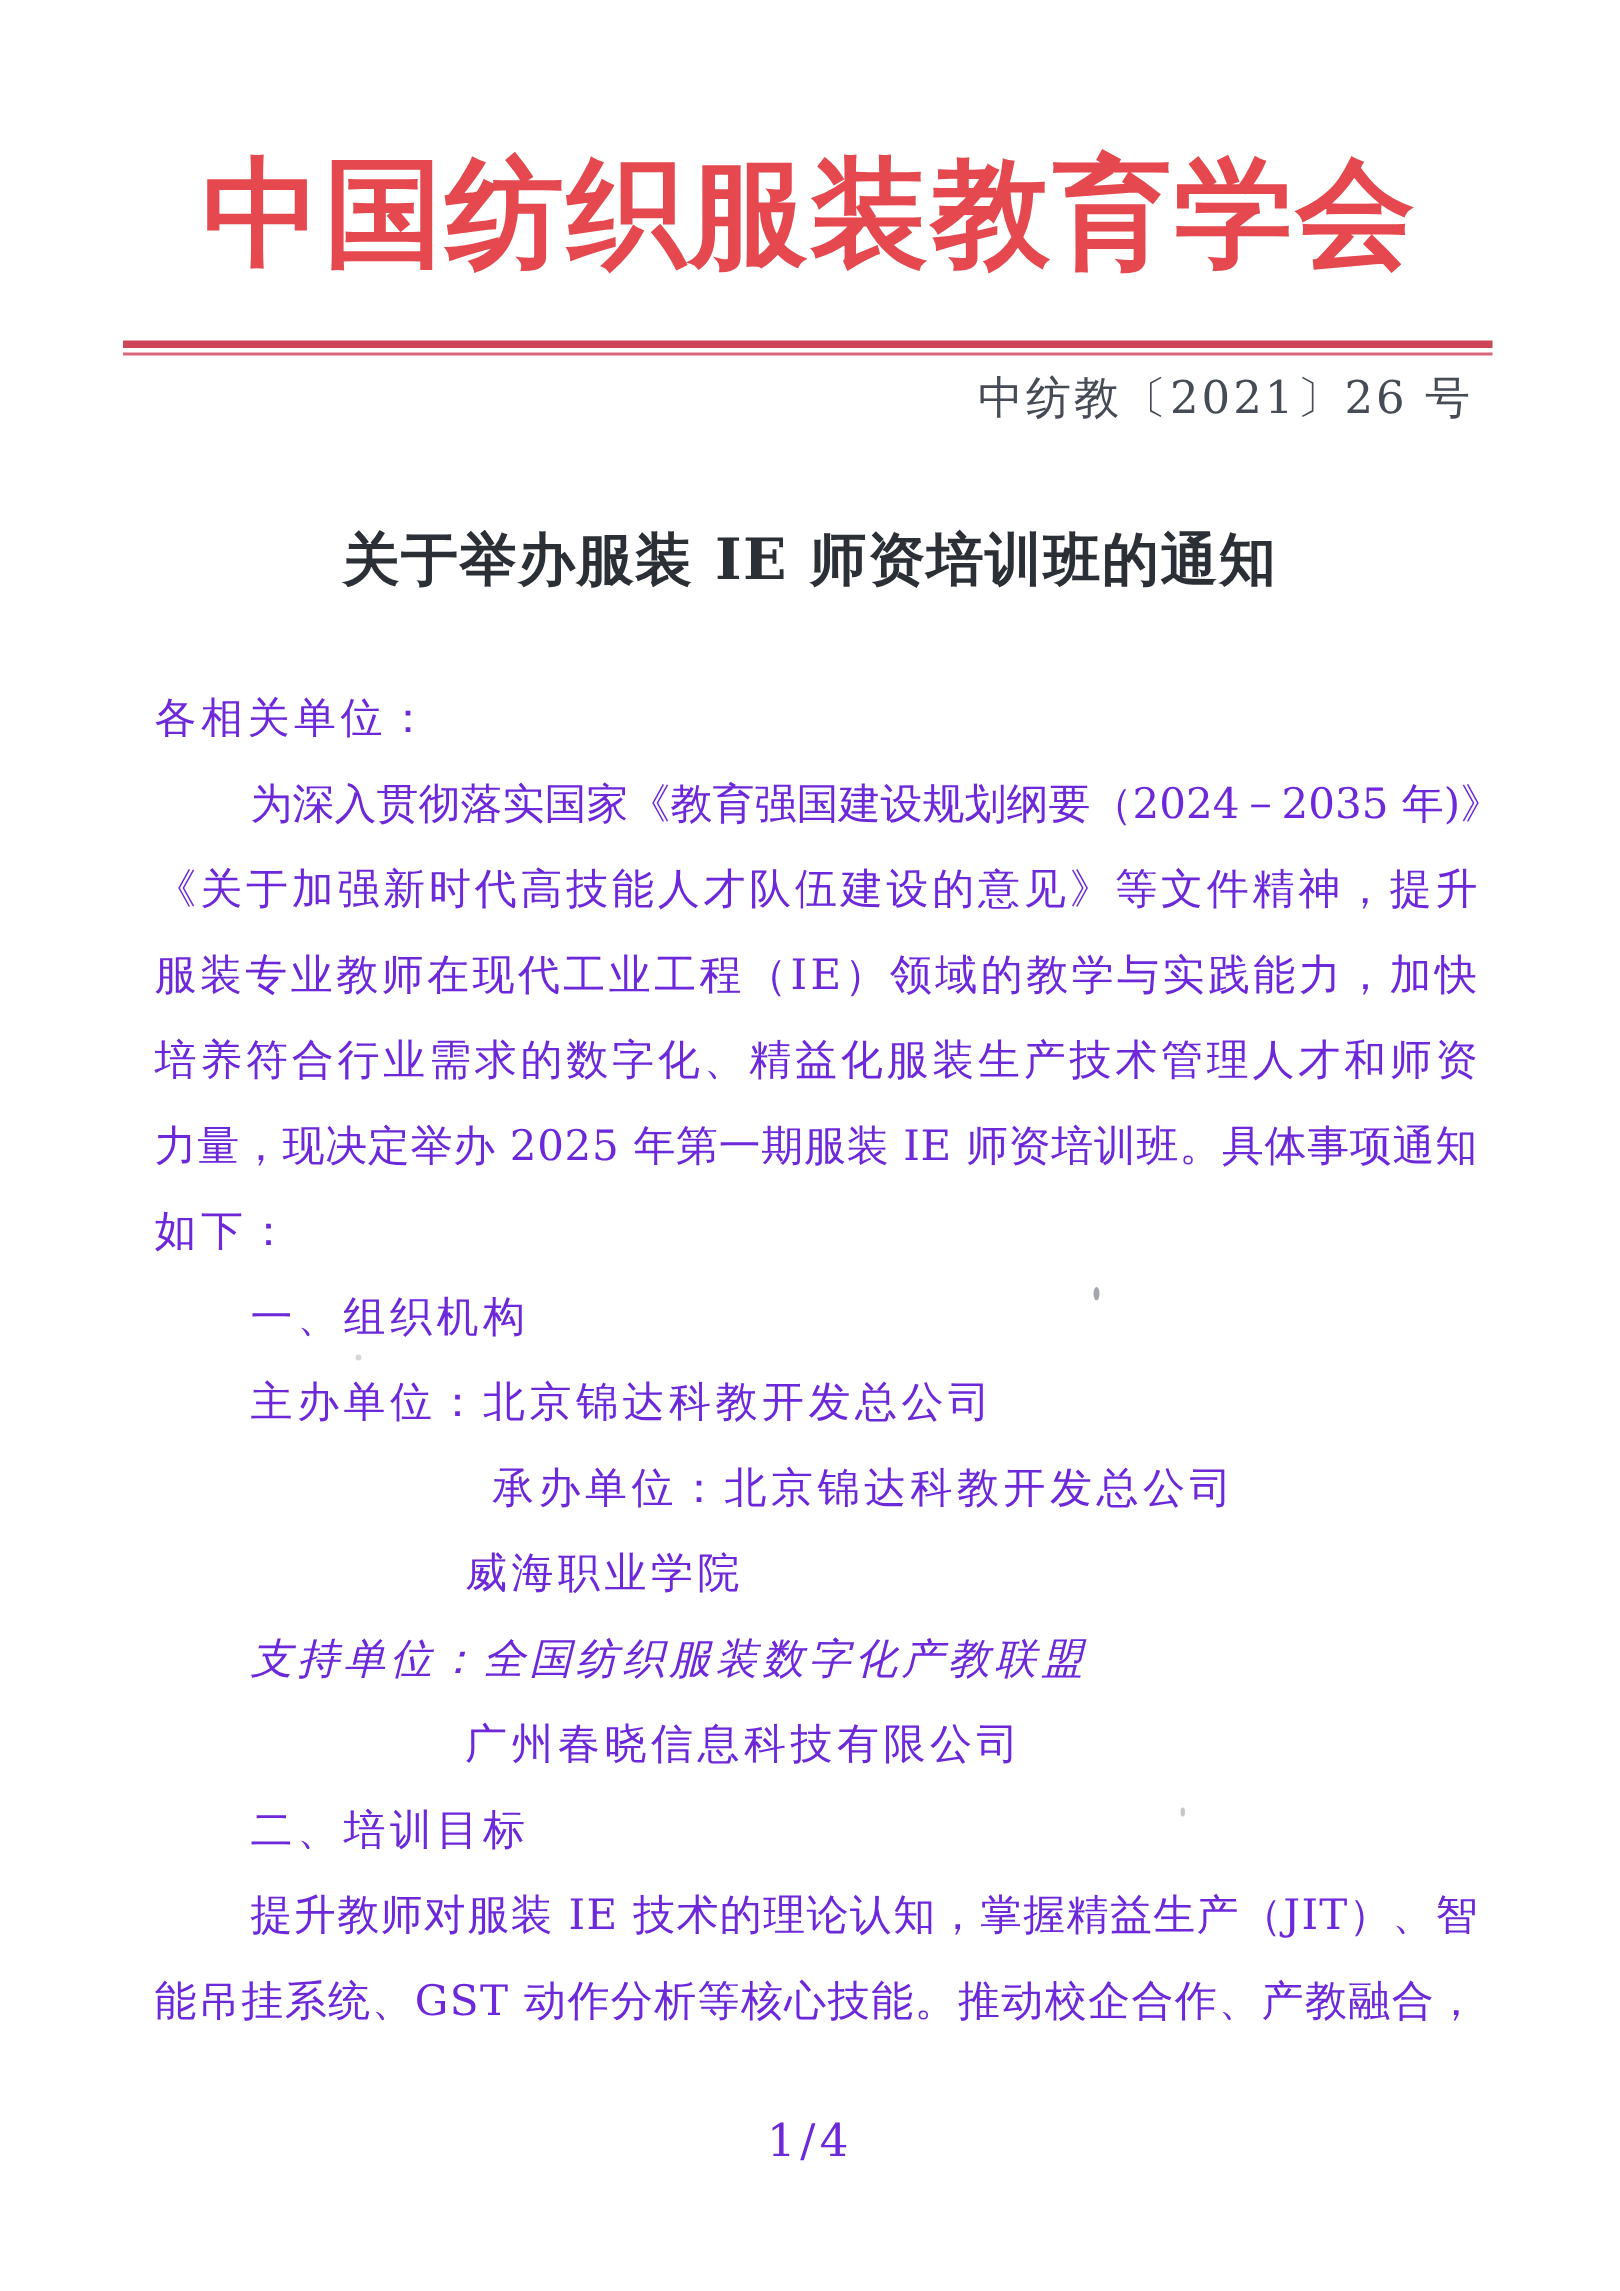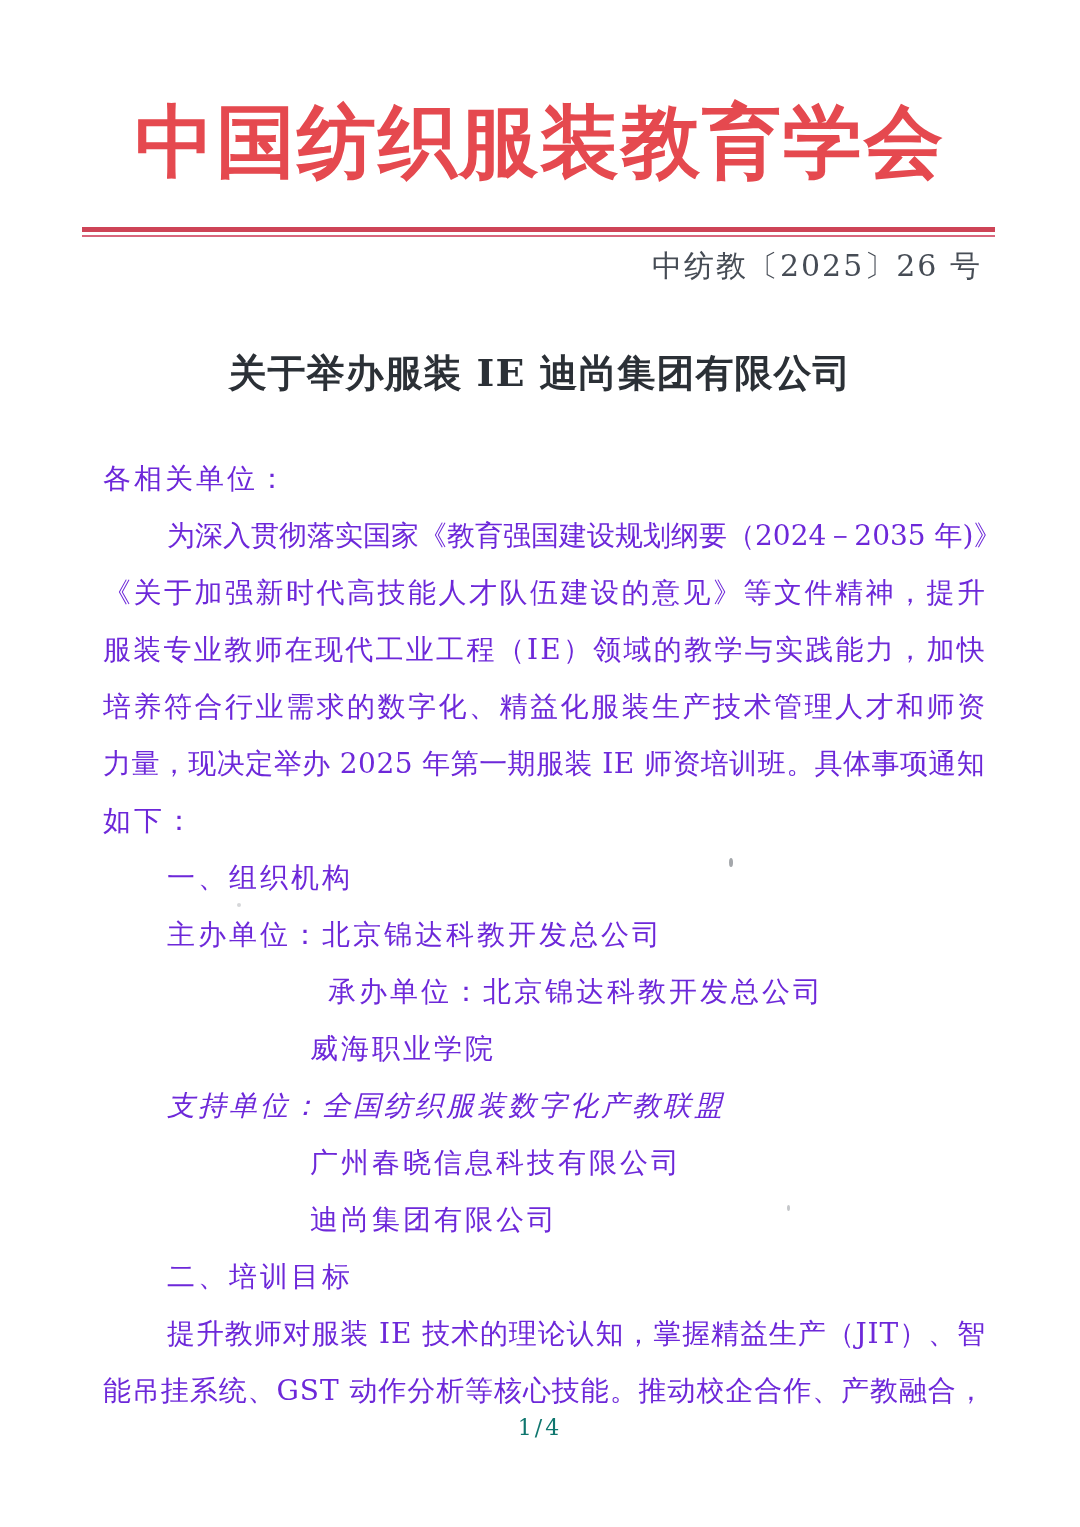--- a/index.html
+++ b/index.html
@@ -88,23 +88,23 @@
   }
   .line.justify span { white-space: pre; }
   .page-number {
     position: absolute;
     top: 1412px;
     left: 0;
     width: 100%;
     height: 32px;
     line-height: 32px;
     text-align: center;
-    font-size: 22px;
+    font-size: 30px;
     letter-spacing: 3px;
-    color: #0f766e;
+    color: #6d28d9;
   }
   .speck {
     position: absolute;
     background: #5a5f66;
     border-radius: 50%;
     opacity: 0.55;
   }
   .speck-1 { left: 729px; top: 858px; width: 4px; height: 9px; }
   .speck-2 { left: 787px; top: 1205px; width: 3px; height: 6px; opacity: 0.35; }
   .speck-3 { left: 237px; top: 903px; width: 4px; height: 4px; opacity: 0.25; }
@@ -112,23 +112,23 @@
 </head>
 <body>
 
 <div class="page">
 
   <div class="letterhead">中国纺织服装教育学会</div>
 
   <div class="rule-thick"></div>
   <div class="rule-thin"></div>
 
-  <div class="doc-number">中纺教〔2025〕26 号</div>
-
-  <div class="notice-title">关于举办服装 IE 迪尚集团有限公司</div>
+  <div class="doc-number">中纺教〔2021〕26 号</div>
+
+  <div class="notice-title">关于举办服装 IE 师资培训班的通知</div>
 
   <div class="body-text">
       <div class="line left">各相关单位：</div>
       <div class="line justify" style="padding-left: 64px;">
         <span>为</span>
         <span>深</span>
         <span>入</span>
         <span>贯</span>
         <span>彻</span>
         <span>落</span>
@@ -293,21 +293,20 @@
         <span>通</span>
         <span>知</span>
       </div>
       <div class="line left">如下：</div>
       <div class="line left" style="padding-left: 64px;">一、组织机构</div>
       <div class="line left" style="padding-left: 64px;">主办单位：北京锦达科教开发总公司</div>
       <div class="line left" style="padding-left: 64px; text-align: center;">承办单位：北京锦达科教开发总公司</div>
       <div class="line left" style="padding-left: 207px;">威海职业学院</div>
       <div class="line left" style="padding-left: 64px; font-style: italic;">支持单位：全国纺织服装数字化产教联盟</div>
       <div class="line left" style="padding-left: 207px;">广州春晓信息科技有限公司</div>
-      <div class="line left" style="padding-left: 207px;">迪尚集团有限公司</div>
       <div class="line left" style="padding-left: 64px;">二、培训目标</div>
       <div class="line justify" style="padding-left: 64px;">
         <span>提</span>
         <span>升</span>
         <span>教</span>
         <span>师</span>
         <span>对</span>
         <span>服</span>
         <span>装</span>
         <span> </span>

